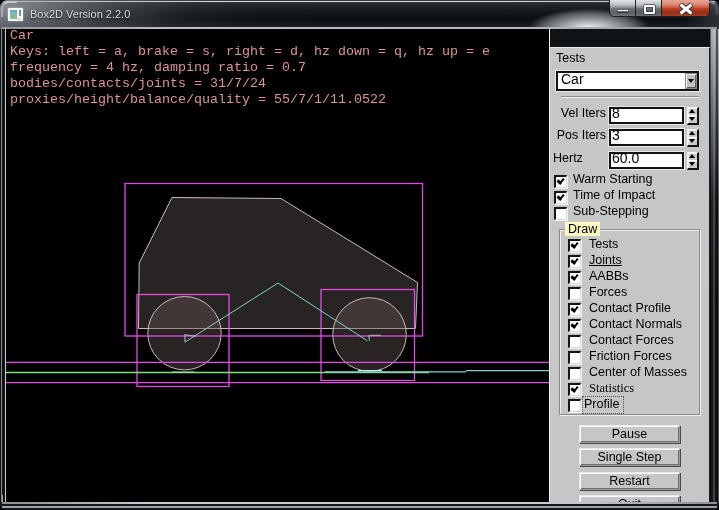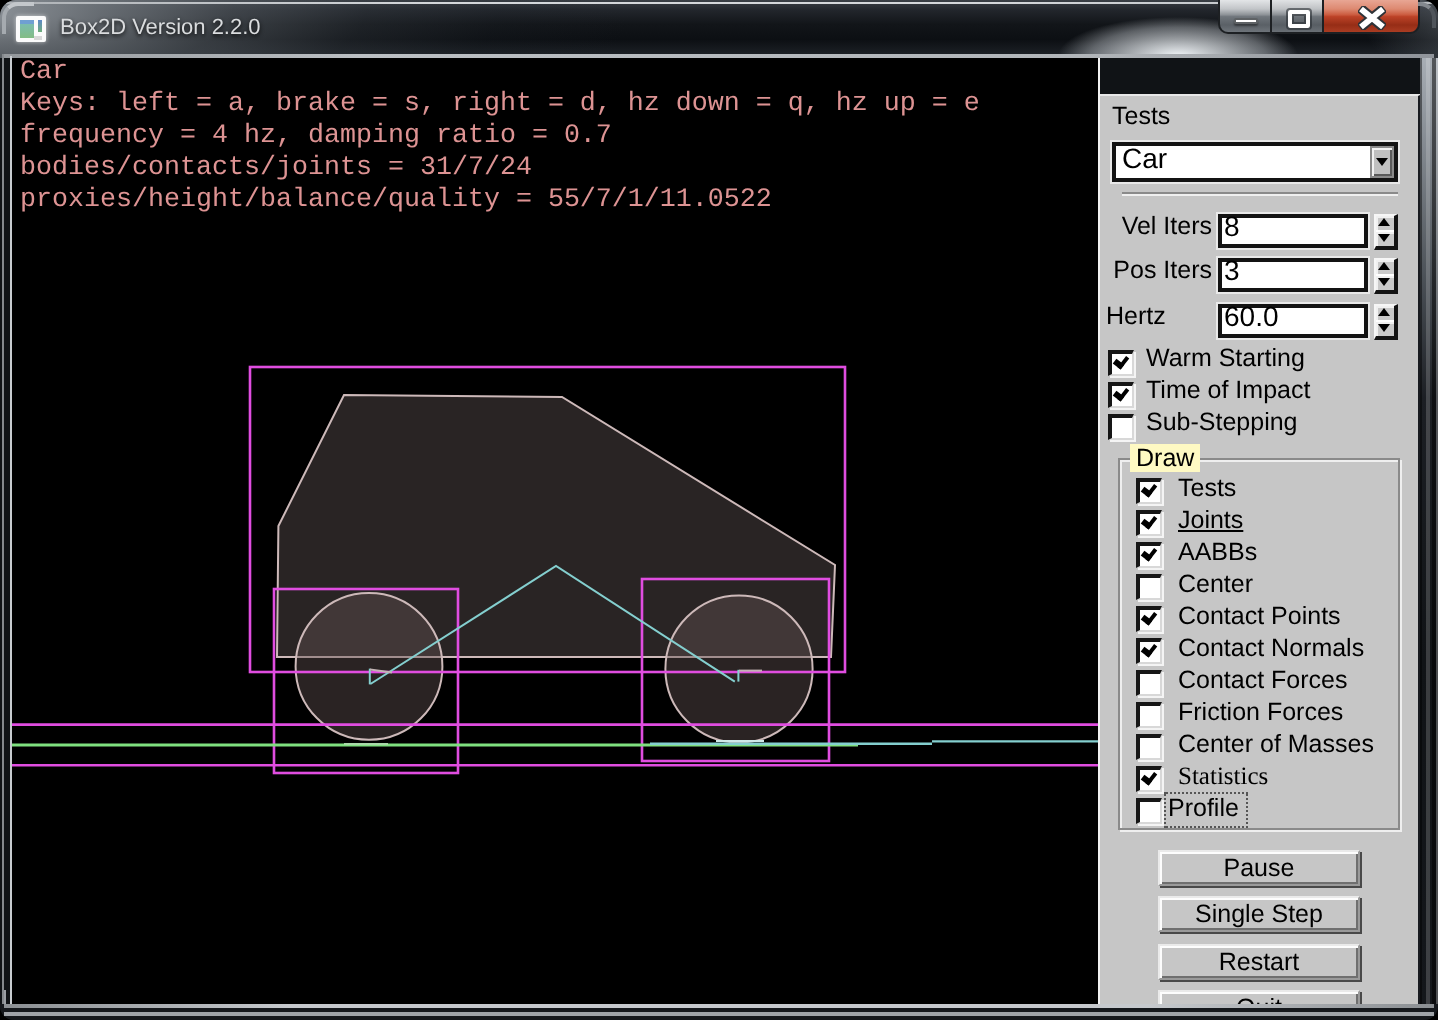--- a/index.html
+++ b/index.html
@@ -206,25 +206,25 @@
       <div class="lbl" style="left:39px;top:189px;">Tests</div>
     <div class="cb" style="left:18px;top:207px;">
         <div class="mark"></div>
       </div>
       <div class="lbl" style="left:39px;top:205px;text-decoration:underline;">Joints</div>
     <div class="cb" style="left:18px;top:223px;">
         <div class="mark"></div>
       </div>
       <div class="lbl" style="left:39px;top:221px;">AABBs</div>
     <div class="cb" style="left:18px;top:239px;"></div>
-      <div class="lbl" style="left:39px;top:237px;">Center</div>
+      <div class="lbl" style="left:39px;top:237px;">Forces</div>
     <div class="cb" style="left:18px;top:255px;">
         <div class="mark"></div>
       </div>
-      <div class="lbl" style="left:39px;top:253px;">Contact Points</div>
+      <div class="lbl" style="left:39px;top:253px;">Contact Profile</div>
     <div class="cb" style="left:18px;top:271px;">
         <div class="mark"></div>
       </div>
       <div class="lbl" style="left:39px;top:269px;">Contact Normals</div>
     <div class="cb" style="left:18px;top:287px;"></div>
       <div class="lbl" style="left:39px;top:285px;">Contact Forces</div>
     <div class="cb" style="left:18px;top:303px;"></div>
       <div class="lbl" style="left:39px;top:301px;">Friction Forces</div>
     <div class="cb" style="left:18px;top:319px;"></div>
       <div class="lbl" style="left:39px;top:317px;">Center of Masses</div>

